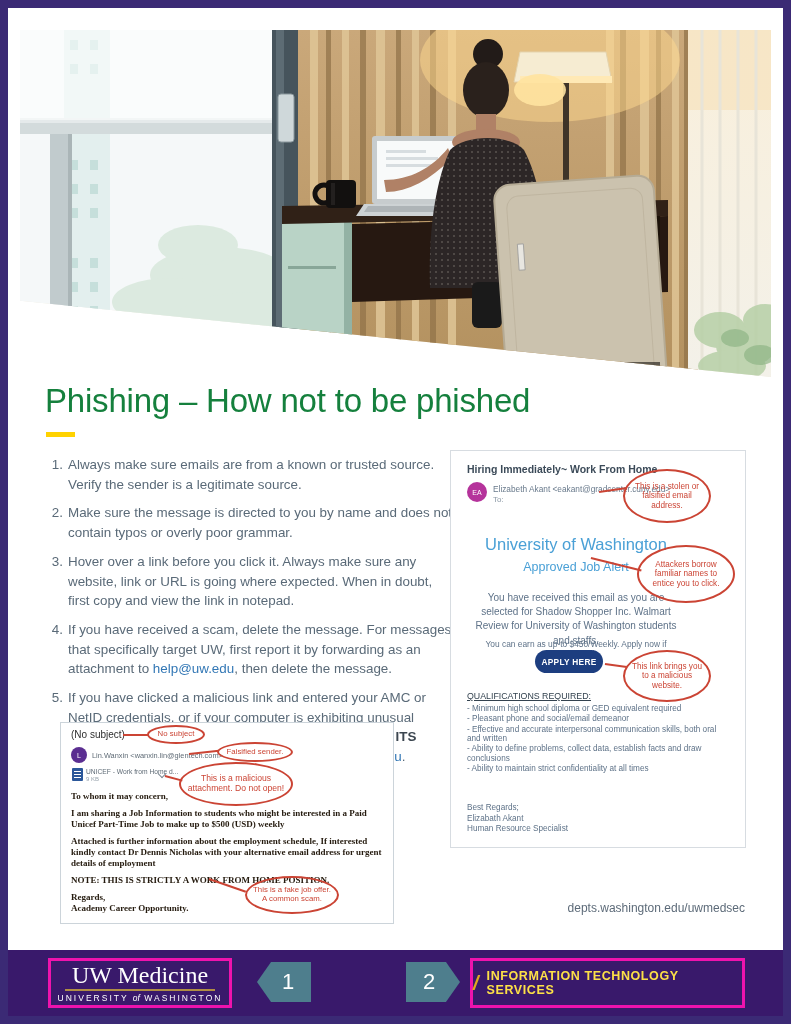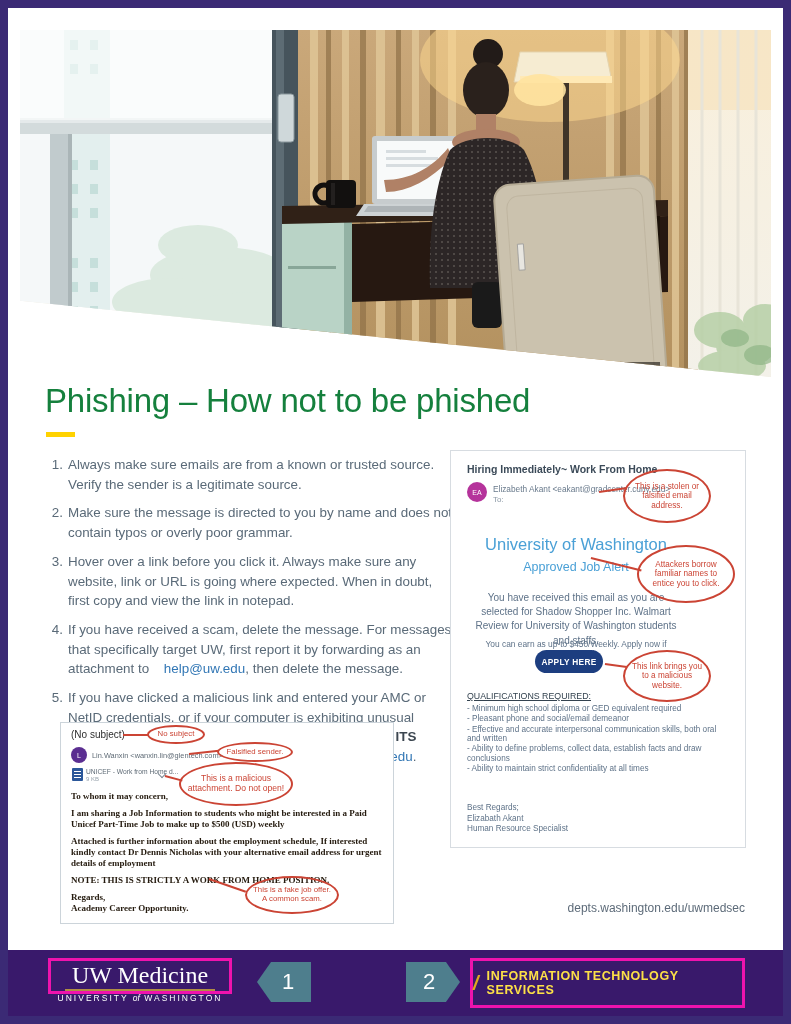--- a/index.html
+++ b/index.html
@@ -16,21 +16,21 @@
   
   .title{position:absolute;left:37px;top:374px;font-size:33px;font-weight:400;
          color:#15803d;letter-spacing:-.2px;}
   .gold-bar{position:absolute;left:38px;top:424px;width:29px;height:5px;background:#ffd200;}
 
   
   .tips{position:absolute;left:37px;top:447px;width:412px;color:#5a6a78;
         font-size:13.4px;line-height:1.47;}
   .tip{display:flex;margin-bottom:9px;}
   .tip .num{flex:0 0 18px;text-align:right;margin-right:5px;}
-  .tip a{color:#3277b5;text-decoration:none;margin-left:11px;}
+  .tip a{color:#3277b5;text-decoration:none;}
   .tip b{color:#3c4650;}
 
   
   .callout{position:absolute;border:2px solid #cb4434;border-radius:50%;
            color:#cb4434;display:flex;align-items:center;justify-content:center;
            text-align:center;box-sizing:border-box;padding:4px;line-height:1.15;}
   .conn{position:absolute;height:1.5px;background:#cb4434;transform-origin:left center;}
 
   
   .job-panel{position:absolute;left:442px;top:442px;width:296px;height:398px;
@@ -77,21 +77,21 @@
            line-height:11px;color:#241a0e;}
   .se-body p{margin:0 0 6px 0;}
   .se-c-ns{left:86px;top:2px;width:58px;height:19px;font-size:7.8px;}
   .se-c-fs{left:156px;top:19px;width:76px;height:20px;font-size:7.8px;}
   .se-c-at{left:118px;top:39px;width:114px;height:44px;font-size:8.6px;}
   .se-c-fj{left:184px;top:153px;width:94px;height:38px;font-size:7.8px;}
 
   
   .site-url{position:absolute;right:38px;top:893px;font-size:12px;color:#5d6b79;}
   .footer{position:absolute;left:0;top:942px;width:775px;height:66px;background:#39196b;}
-  .uw-box{position:absolute;left:40px;top:8px;width:184px;height:36px;border:3px solid #ee13ad;
+  .uw-box{position:absolute;left:40px;top:8px;width:184px;height:50px;border:3px solid #ee13ad;
           box-sizing:border-box;text-align:center;color:#fff;}
   .uw-main{font-family:"Liberation Serif",serif;font-size:24px;line-height:26px;margin-top:1px;}
   .uw-rule{width:150px;height:2px;background:#b08e44;margin:1px auto 2px auto;}
   .uw-sub{font-size:8.5px;letter-spacing:2px;}
   .uw-sub .of{font-style:italic;text-transform:lowercase;letter-spacing:0;}
   .marker{position:absolute;top:12px;width:54px;height:40px;background:#4e7e8d;color:#fff;
           font-size:22px;display:flex;align-items:center;justify-content:center;}
   .m1{left:249px;clip-path:polygon(0 50%,26% 0,100% 0,100% 100%,26% 100%);padding-left:8px;box-sizing:border-box;}
   .m2{left:398px;clip-path:polygon(0 0,74% 0,100% 50%,74% 100%,0 100%);padding-right:8px;box-sizing:border-box;}
   .its-box{position:absolute;left:462px;top:8px;width:275px;height:50px;border:3px solid #ee13ad;

